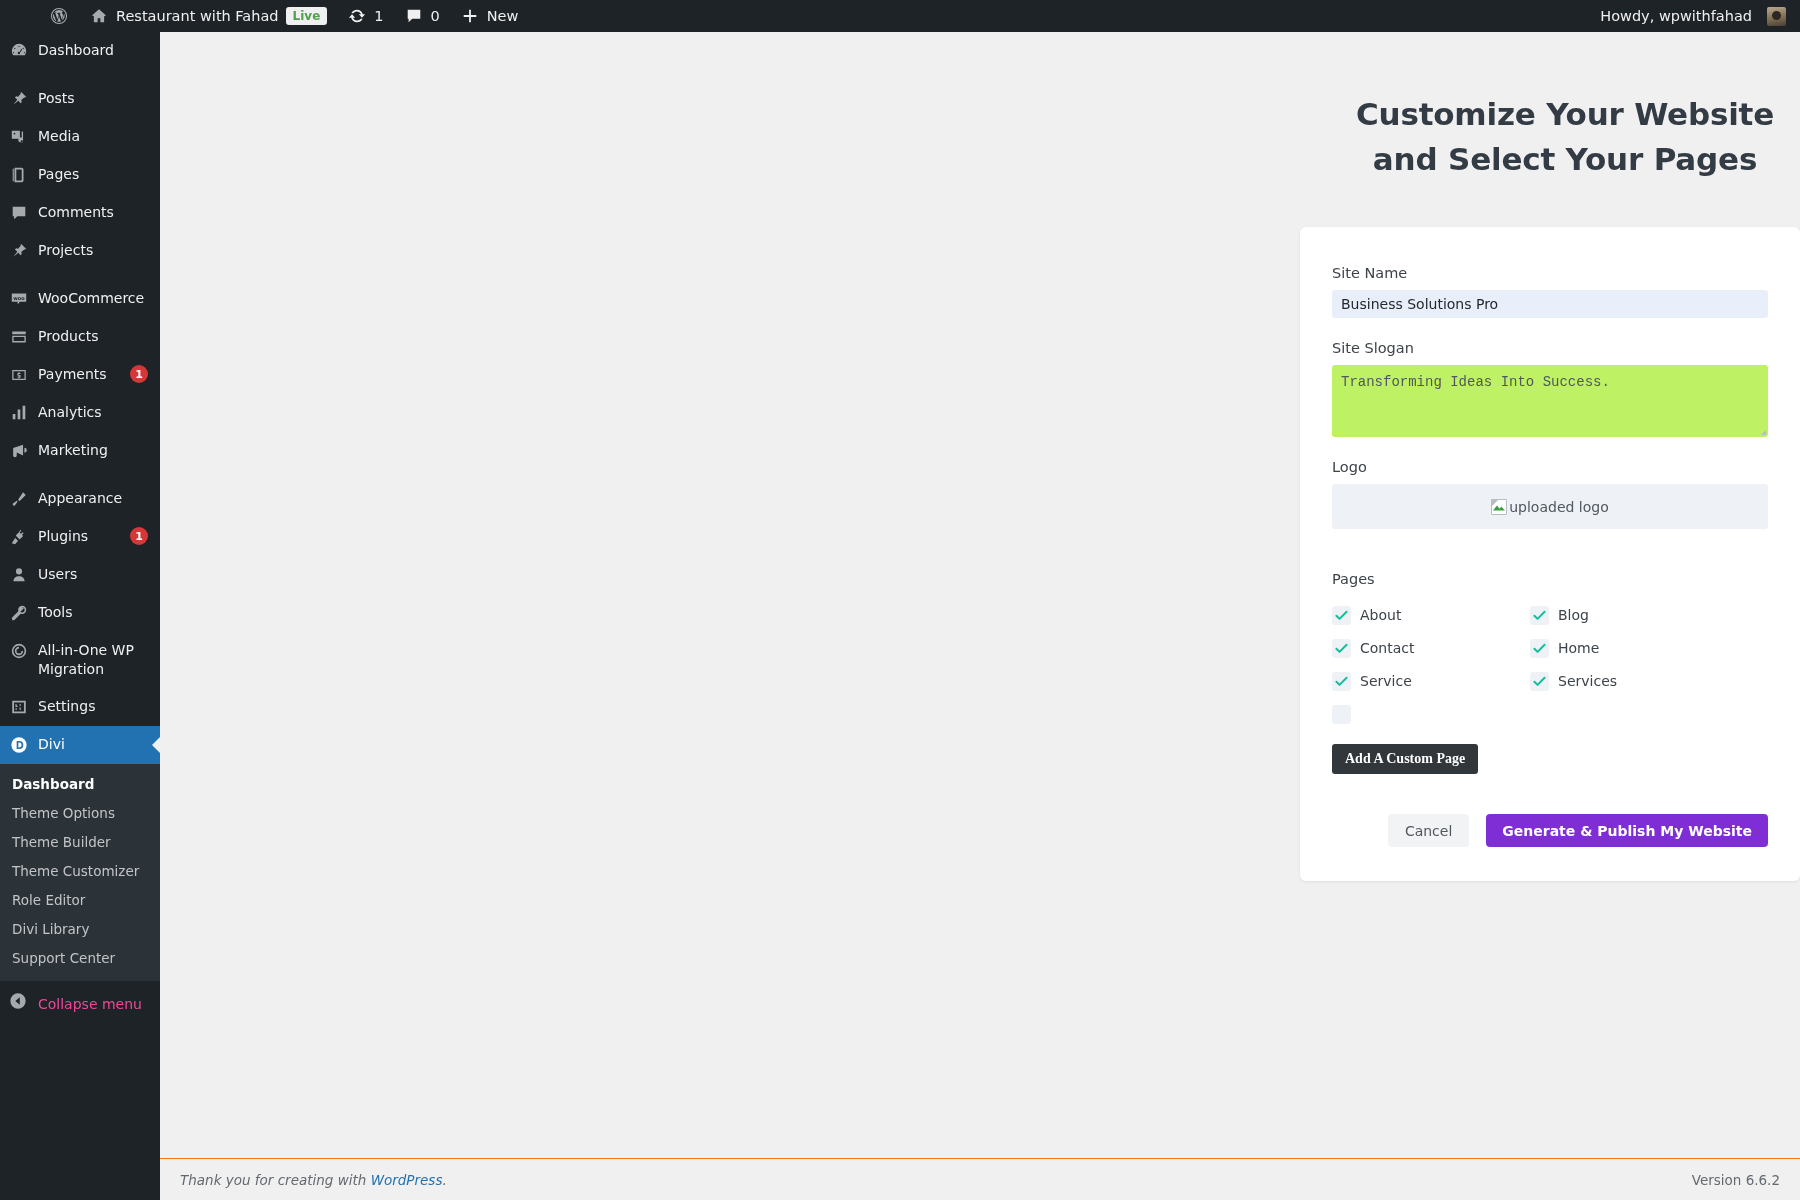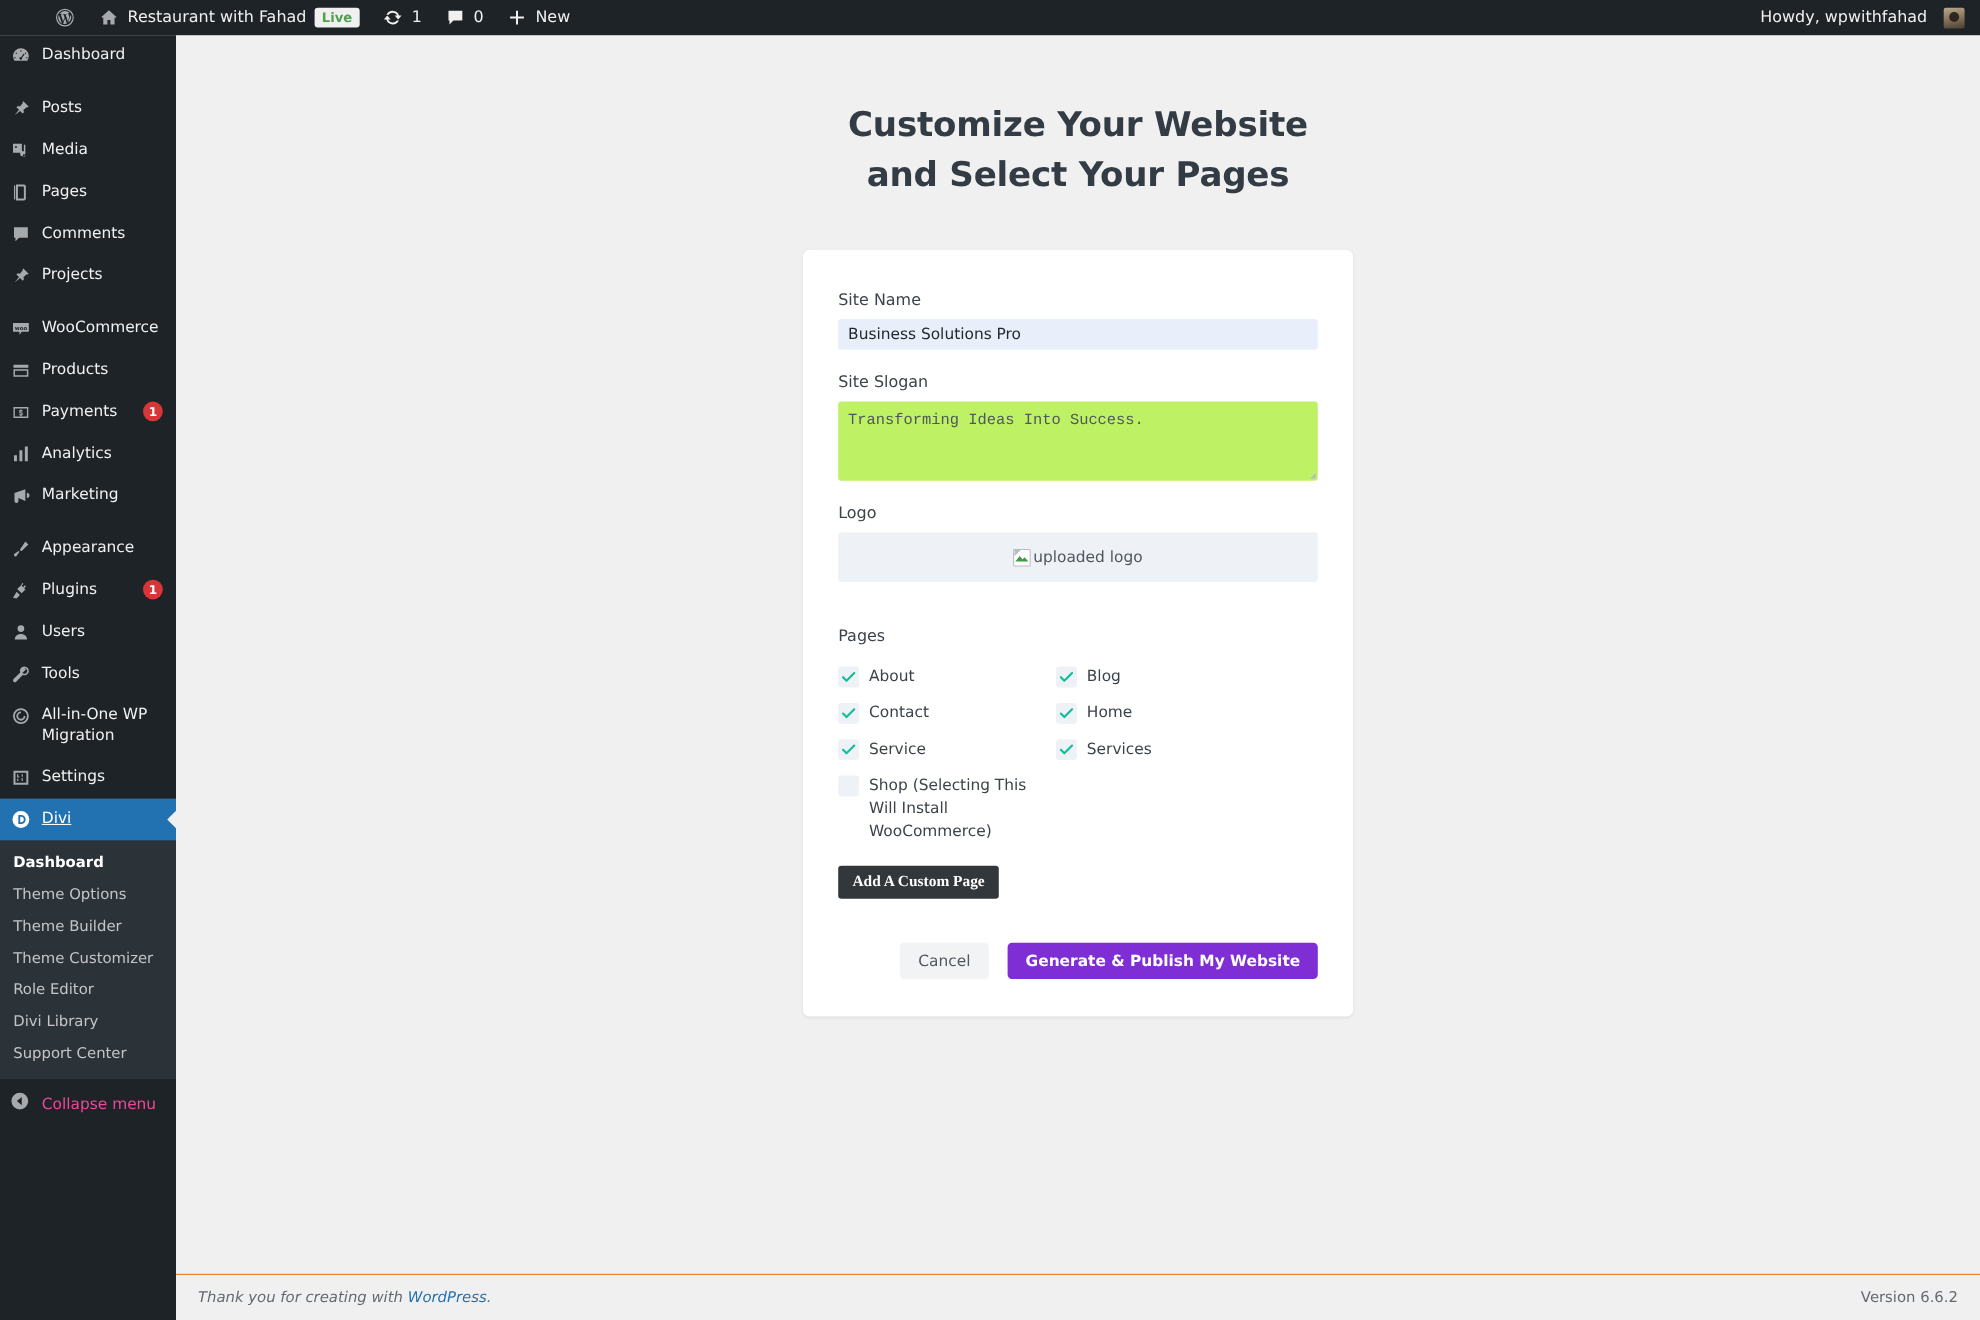--- a/index.html
+++ b/index.html
@@ -60,21 +60,21 @@
   }
   .menu-item .mlabel { flex: 1; }
   .menu-ico {
     width: 20px; height: 20px; flex: 0 0 20px;
     display: flex; align-items: center; justify-content: center;
     color: #a7aaad; margin-top: 0px;
   }
   .menu-ico svg { width: 18px; height: 18px; fill: currentColor; display: block; }
   .menu-sep { height: 10px; }
   .menu-item.current {
-    background: #2271b1; color: #fff; text-decoration: underline;
+    background: #2271b1; color: #fff;
   }
   .menu-item.current .menu-ico { color: #fff; }
   .menu-item.current::after {
     content: ""; position: absolute; right: 0; top: 50%;
     margin-top: -8px;
     border-style: solid; border-width: 8px 8px 8px 0;
     border-color: transparent #f0f0f1 transparent transparent;
   }
   .badge {
     display: inline-flex; align-items: center; justify-content: center;
@@ -98,21 +98,21 @@
 
   
   #wpcontent {
     position: absolute; top: 32px; left: 160px;
     width: 1640px; height: 1168px;
     background: #f0f0f1;
     overflow: hidden;
   }
   #wizard-wrap {
     width: 1640px; padding-top: 60px;
-    display: flex; flex-direction: column; align-items: center;
+    display: flex; flex-direction: column; align-items: flex-end;
   }
   #wizard-title {
     width: 470px; text-align: center;
     font-size: 31px; line-height: 45px; font-weight: 700;
     color: #333b44; letter-spacing: -0.2px;
   }
   #wizard-sub {
     width: 495px; text-align: center; margin-top: 26px;
     font-size: 15.5px; line-height: 25px; color: #555d66;
   }
@@ -539,21 +539,20 @@
         <div class="page-opt">
           <span class="cbox">
             <svg viewBox="0 0 14 14">
                 <path d="M1.5 7.2l3.4 3.4L12.5 3" stroke="#0fbf9a" stroke-width="2.1" fill="none" stroke-linecap="round" stroke-linejoin="round"></path>
               </svg>
           </span>
           <span class="ptxt">Services</span>
         </div>
         <div class="page-opt">
           <span class="cbox"></span>
-          <span class="ptxt">Shop (Selecting This Will Install WooCommerce)</span>
         </div>
       </div>
 
       <button class="btn-addpage">Add A Custom Page</button>
 
       <div class="footer-btns">
         <button class="btn-cancel">Cancel</button>
         <button class="btn-primary">Generate &amp; Publish My Website</button>
       </div>
 

